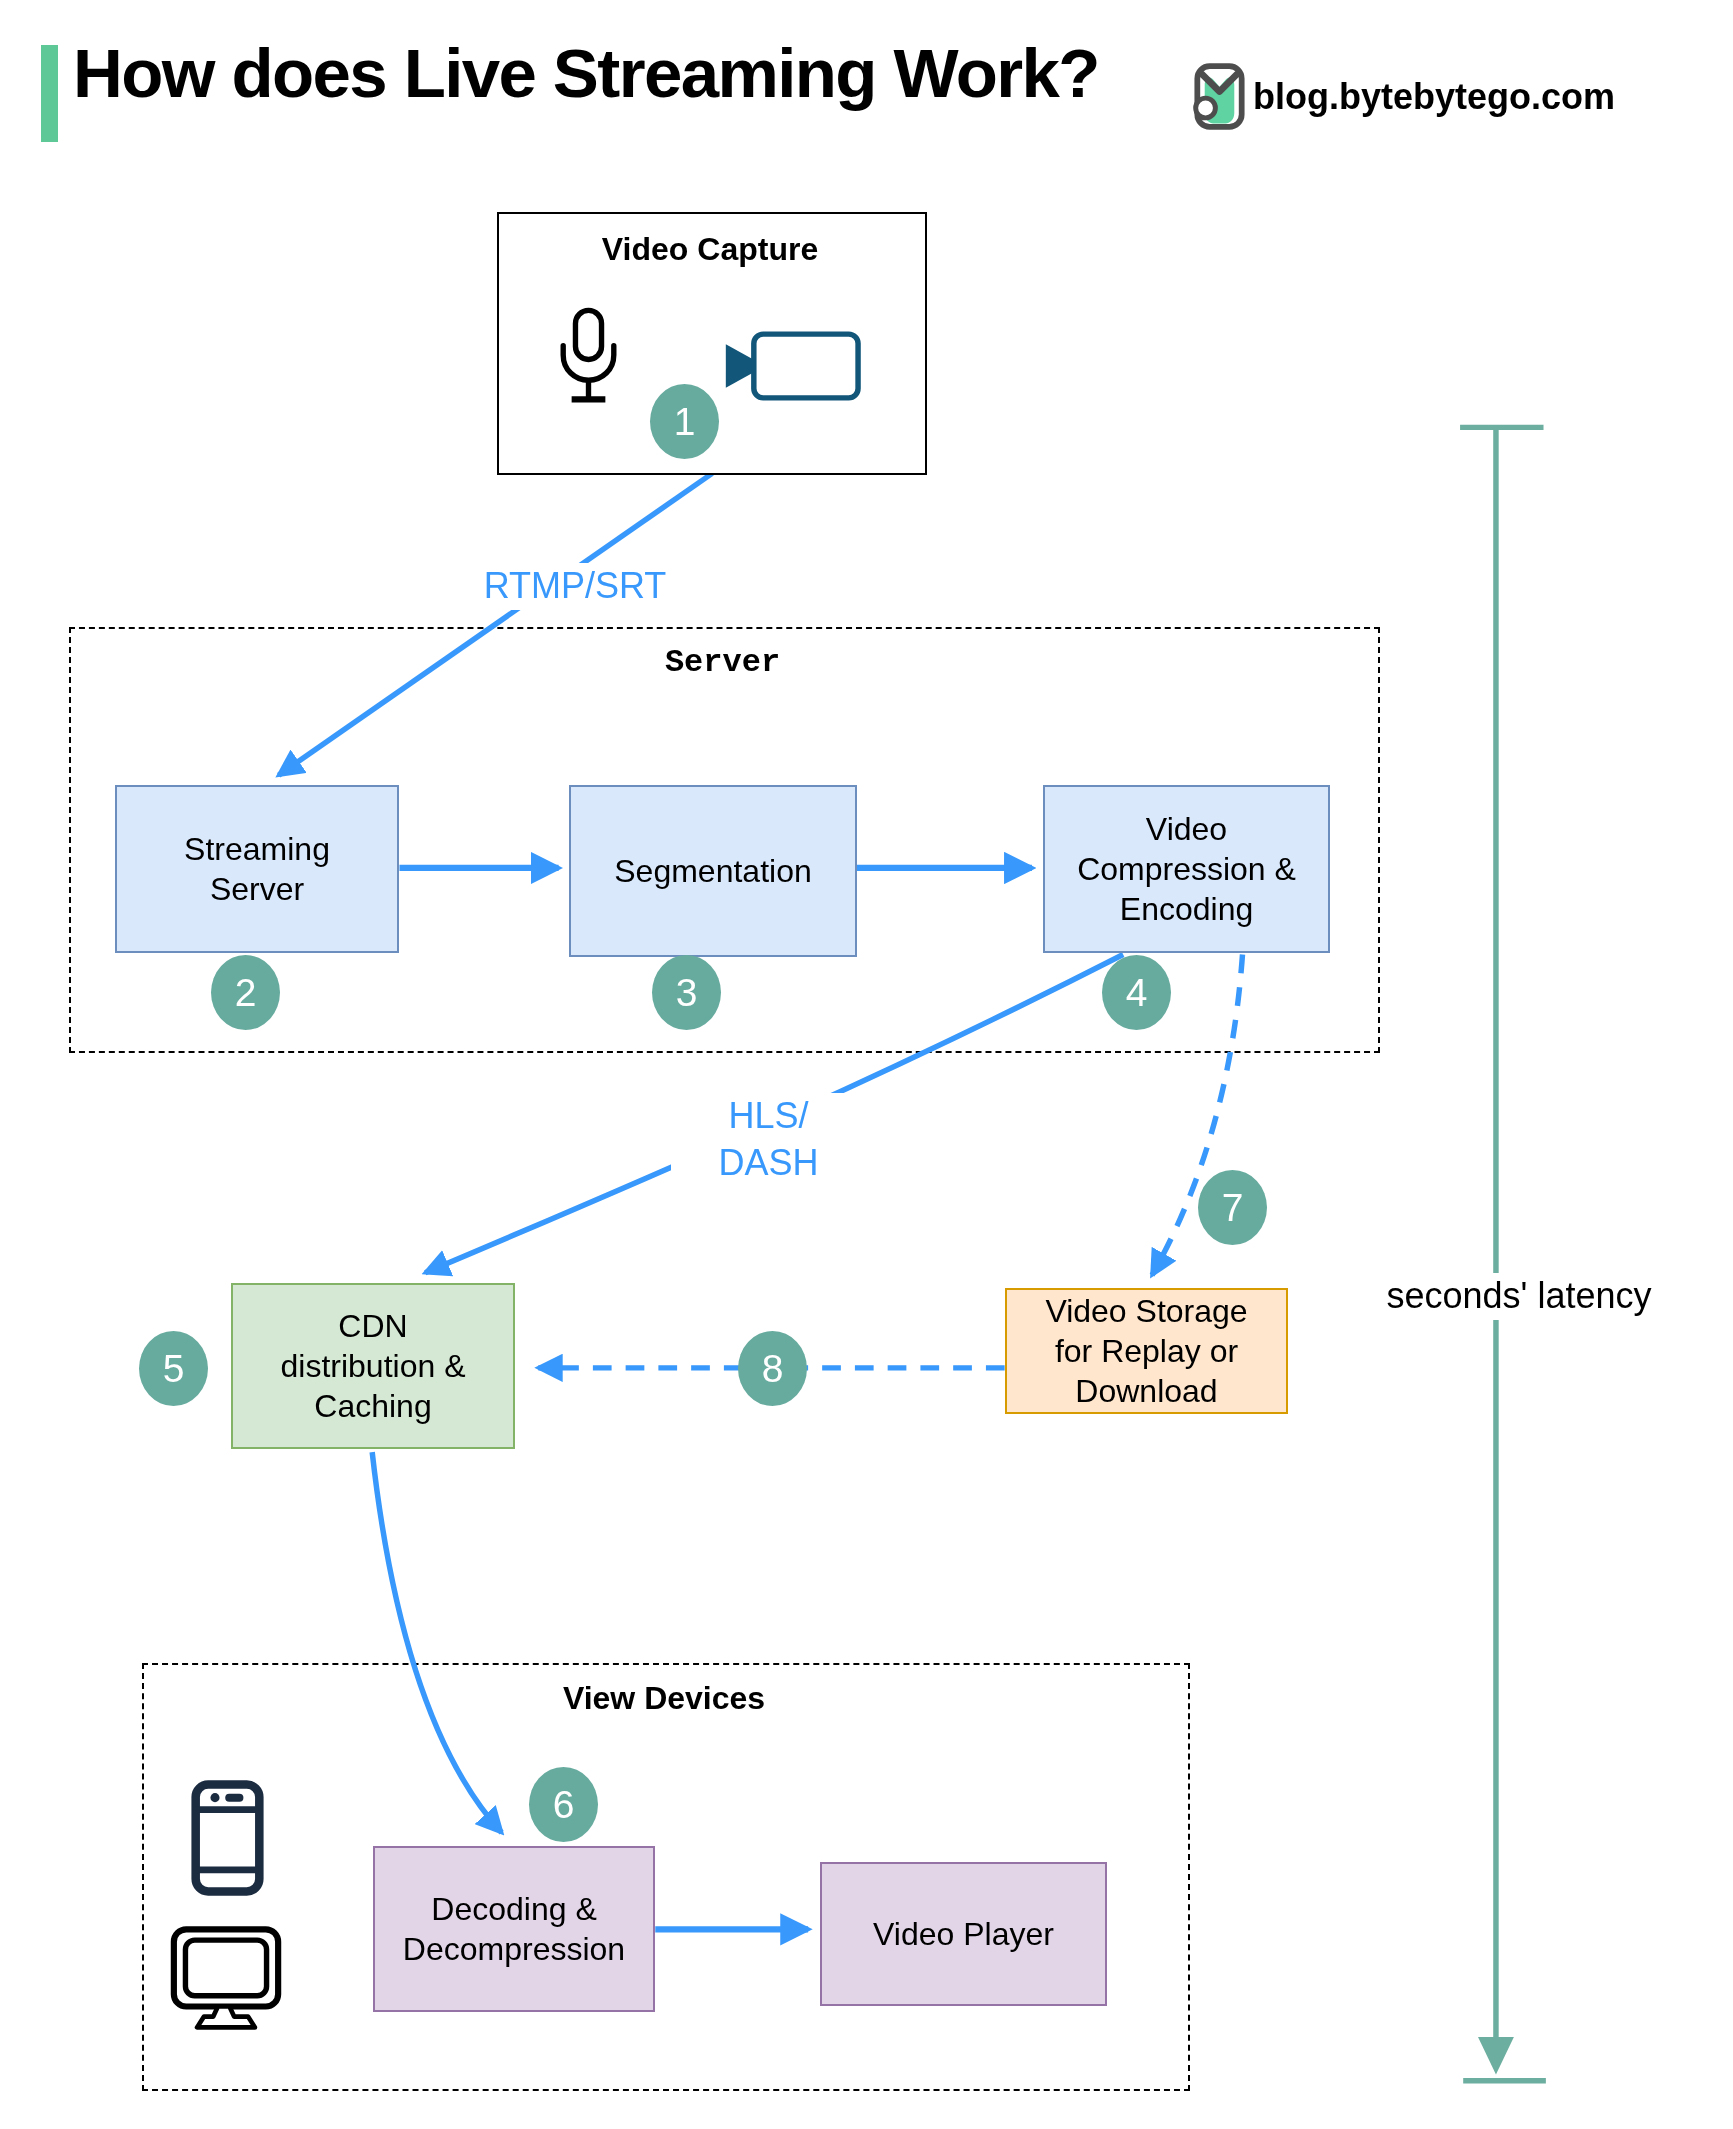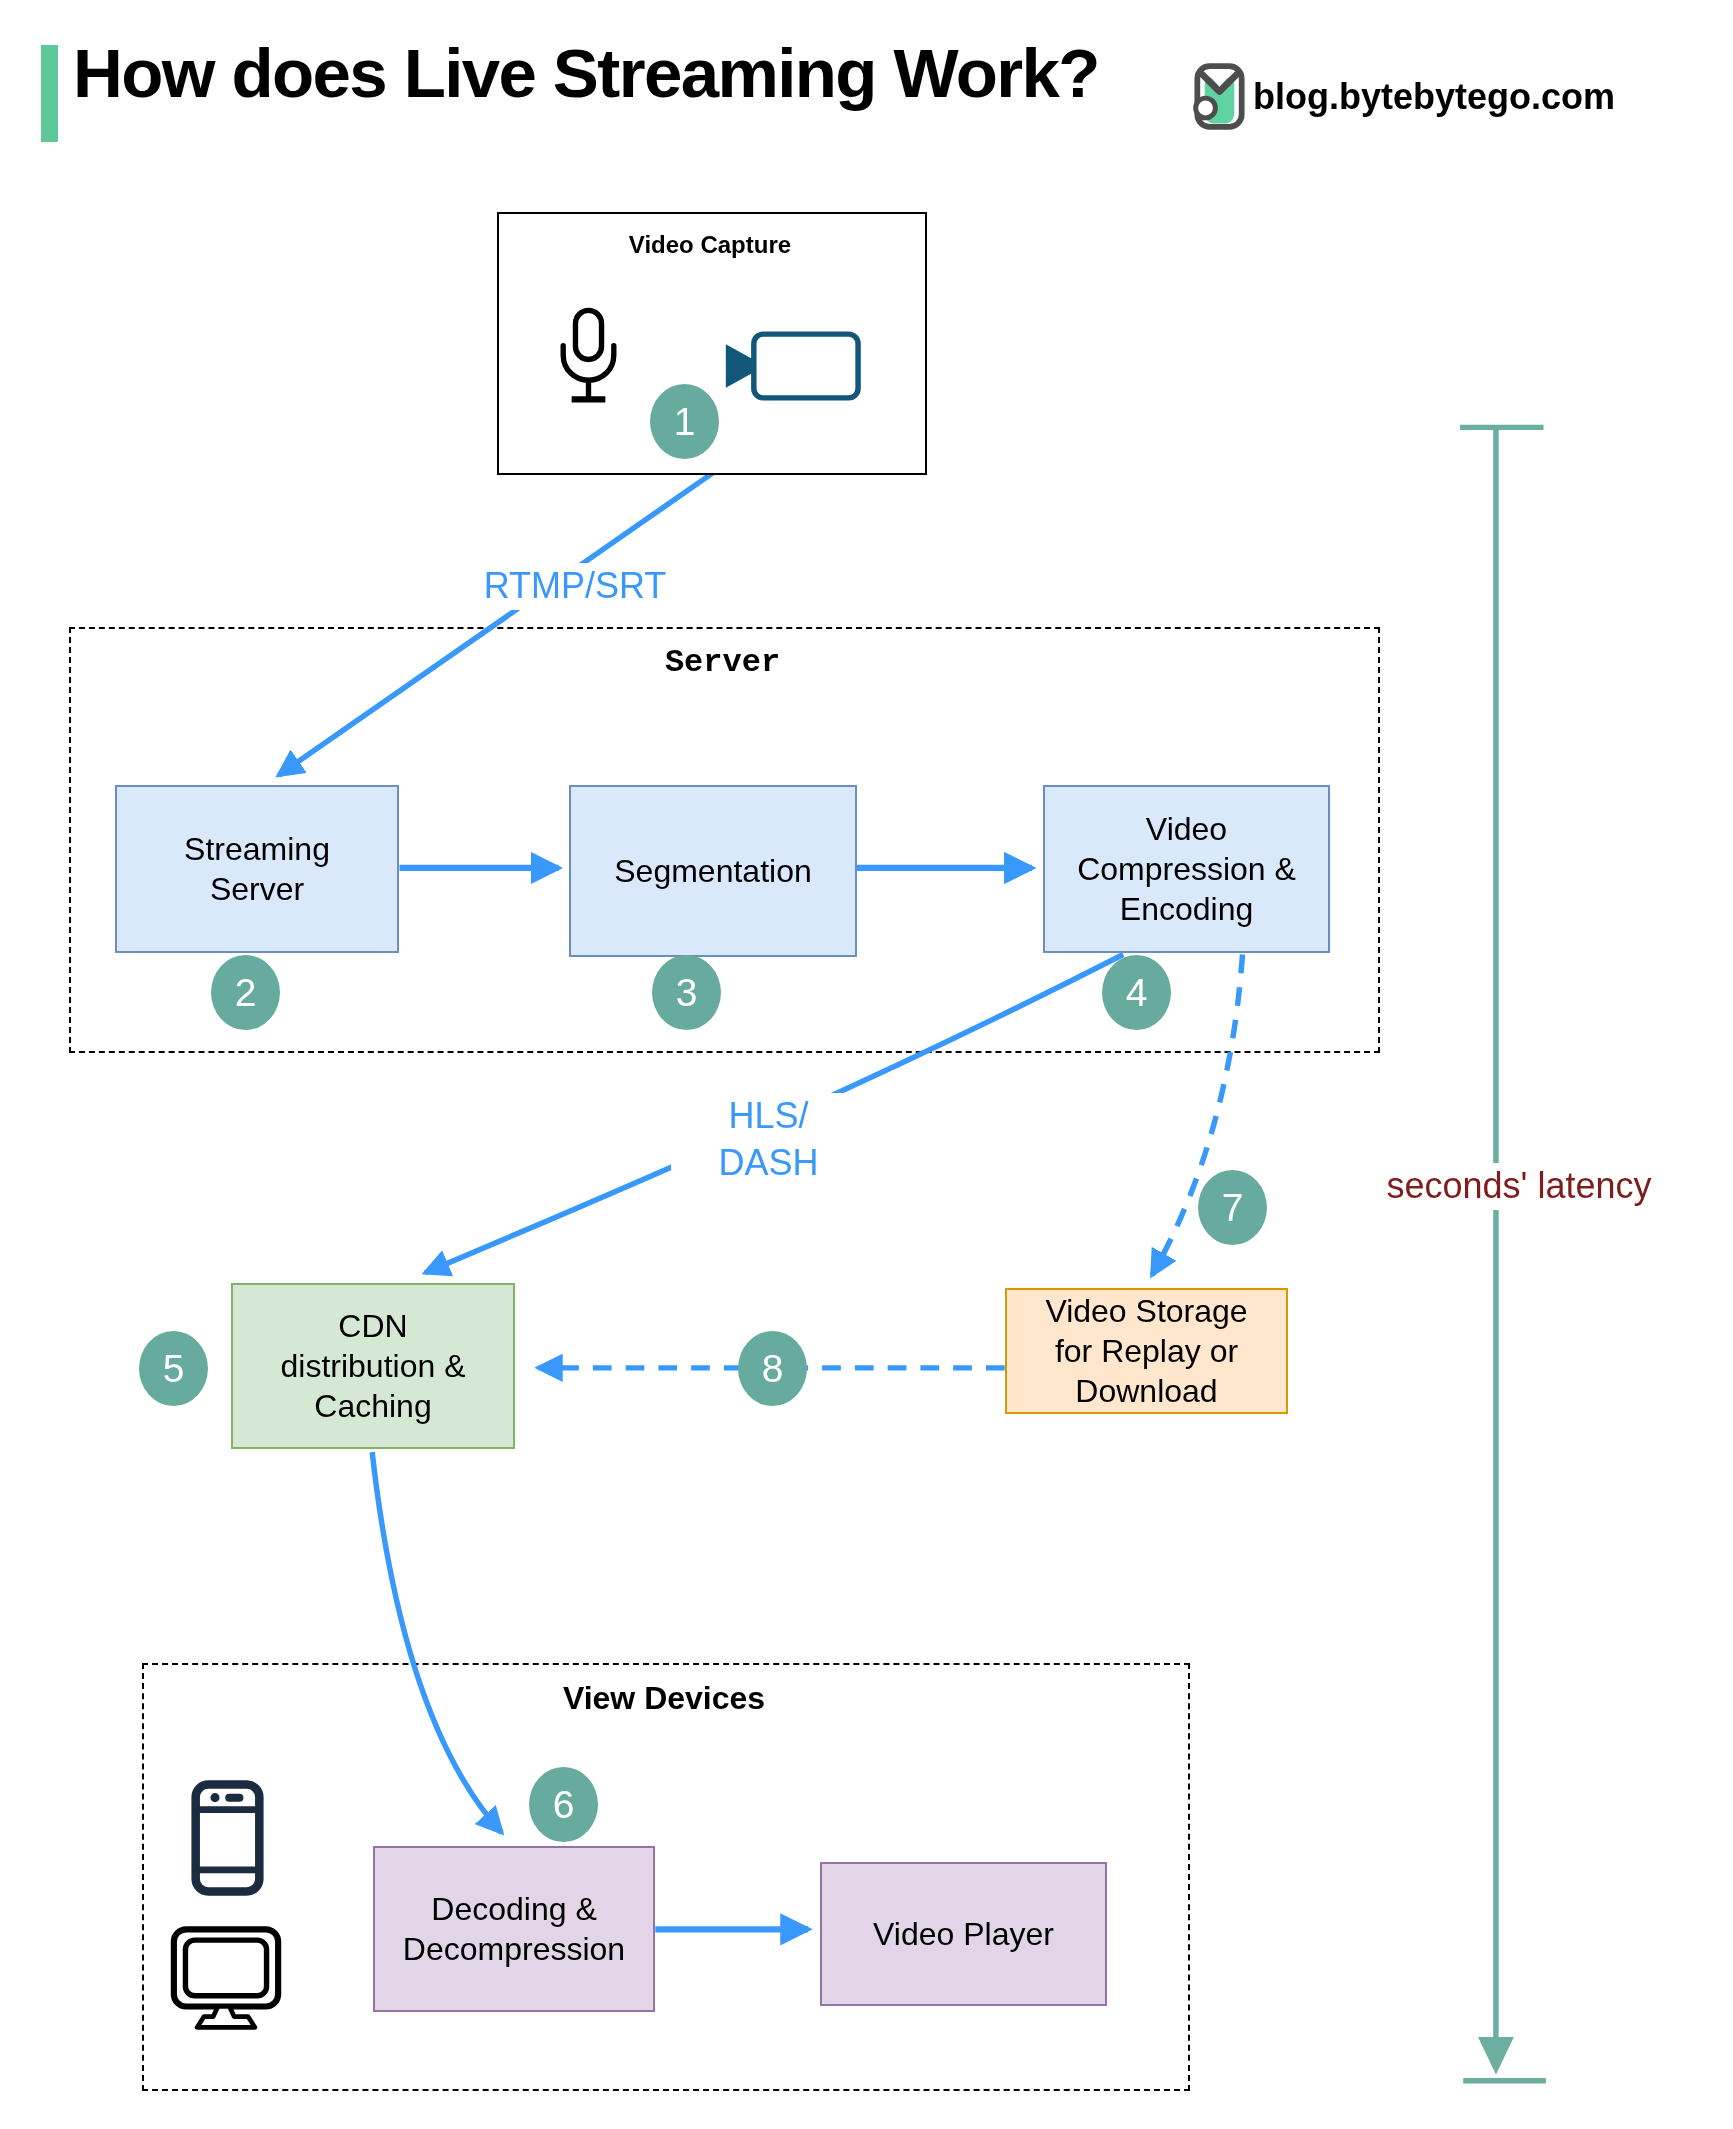--- a/index.html
+++ b/index.html
@@ -12,21 +12,21 @@
   #logo{left:1192px;top:62px;width:55px;height:69px;}
   #site-label{left:1253px;top:76px;font-size:36px;font-weight:600;white-space:nowrap;}
   
   #edges{left:0;top:0;z-index:1;}
   
   .node{position:absolute;z-index:2;display:flex;align-items:center;justify-content:center;
         text-align:center;font-size:32px;line-height:1.26;}
   .group{position:absolute;z-index:0;border:2.7px dashed #000;background:transparent;}
   .group-label{position:absolute;z-index:2;font-size:32px;font-weight:bold;text-align:center;}
   #video-capture-box{left:497px;top:212px;width:426px;height:259px;border:2.7px solid #000;background:#fff;z-index:2;}
-  #video-capture-label{left:497px;top:231px;width:426px;text-align:center;font-size:24px;font-weight:bold;z-index:3;}
+  #video-capture-label{left:497px;top:231px;width:426px;text-align:center;font-size:32px;font-weight:bold;z-index:3;}
   .blue-node{background:#dae8fc;border:2.3px solid #6c8ebf;}
   .green-node{background:#d5e8d4;border:2.3px solid #82b366;}
   .orange-node{background:#ffe6cc;border:2.7px solid #d79b00;}
   .purple-node{background:#e1d5e7;border:2.3px solid #9673a6;}
   #streaming-server{left:115px;top:785px;width:284px;height:168px;padding:8px 31px;box-sizing:border-box;}
   #segmentation{left:569px;top:785px;width:284px;height:168px;}
   #video-compression{left:1043px;top:785px;width:287px;height:168px;padding:0 28px;box-sizing:border-box;}
   #cdn{left:231px;top:1283px;width:284px;height:166px;padding:0 32px;box-sizing:border-box;}
   #video-storage{left:1005px;top:1288px;width:283px;height:126px;padding:0 28px;box-sizing:border-box;}
   #decoding{left:373px;top:1846px;width:282px;height:166px;padding:4px 30px;box-sizing:border-box;}
@@ -43,21 +43,21 @@
   #step3{left:652px;top:955px;}
   #step4{left:1102px;top:955px;}
   #step5{left:139px;top:1331px;}
   #step6{left:529px;top:1767px;}
   #step7{left:1198px;top:1170px;}
   #step8{left:738px;top:1331px;}
   
   .edge-label{position:absolute;z-index:3;font-size:36px;color:#3898fb;text-align:center;background:#fff;line-height:1.3;}
   #rtmp-label{left:466px;top:563px;width:218px;}
   #hls-label{left:671px;top:1093px;width:195px;}
-  #latency-label{left:1363px;top:1163px;width:312px;color:#7f1d1d;font-weight:500;}
+  #latency-label{left:1363px;top:1273px;width:312px;color:#000000;font-weight:500;}
   
   #mic-icon{left:554px;top:304px;width:69px;height:111px;z-index:3;}
   #camera-icon{left:724px;top:324px;width:139px;height:84px;z-index:3;}
   #phone-icon{left:190px;top:1778px;width:75px;height:120px;z-index:3;}
   #monitor-icon{left:170px;top:1925px;width:112px;height:109px;z-index:3;}
 </style>
 </head>
 <body>
 
 <div class="abs" id="accent-bar"></div>

